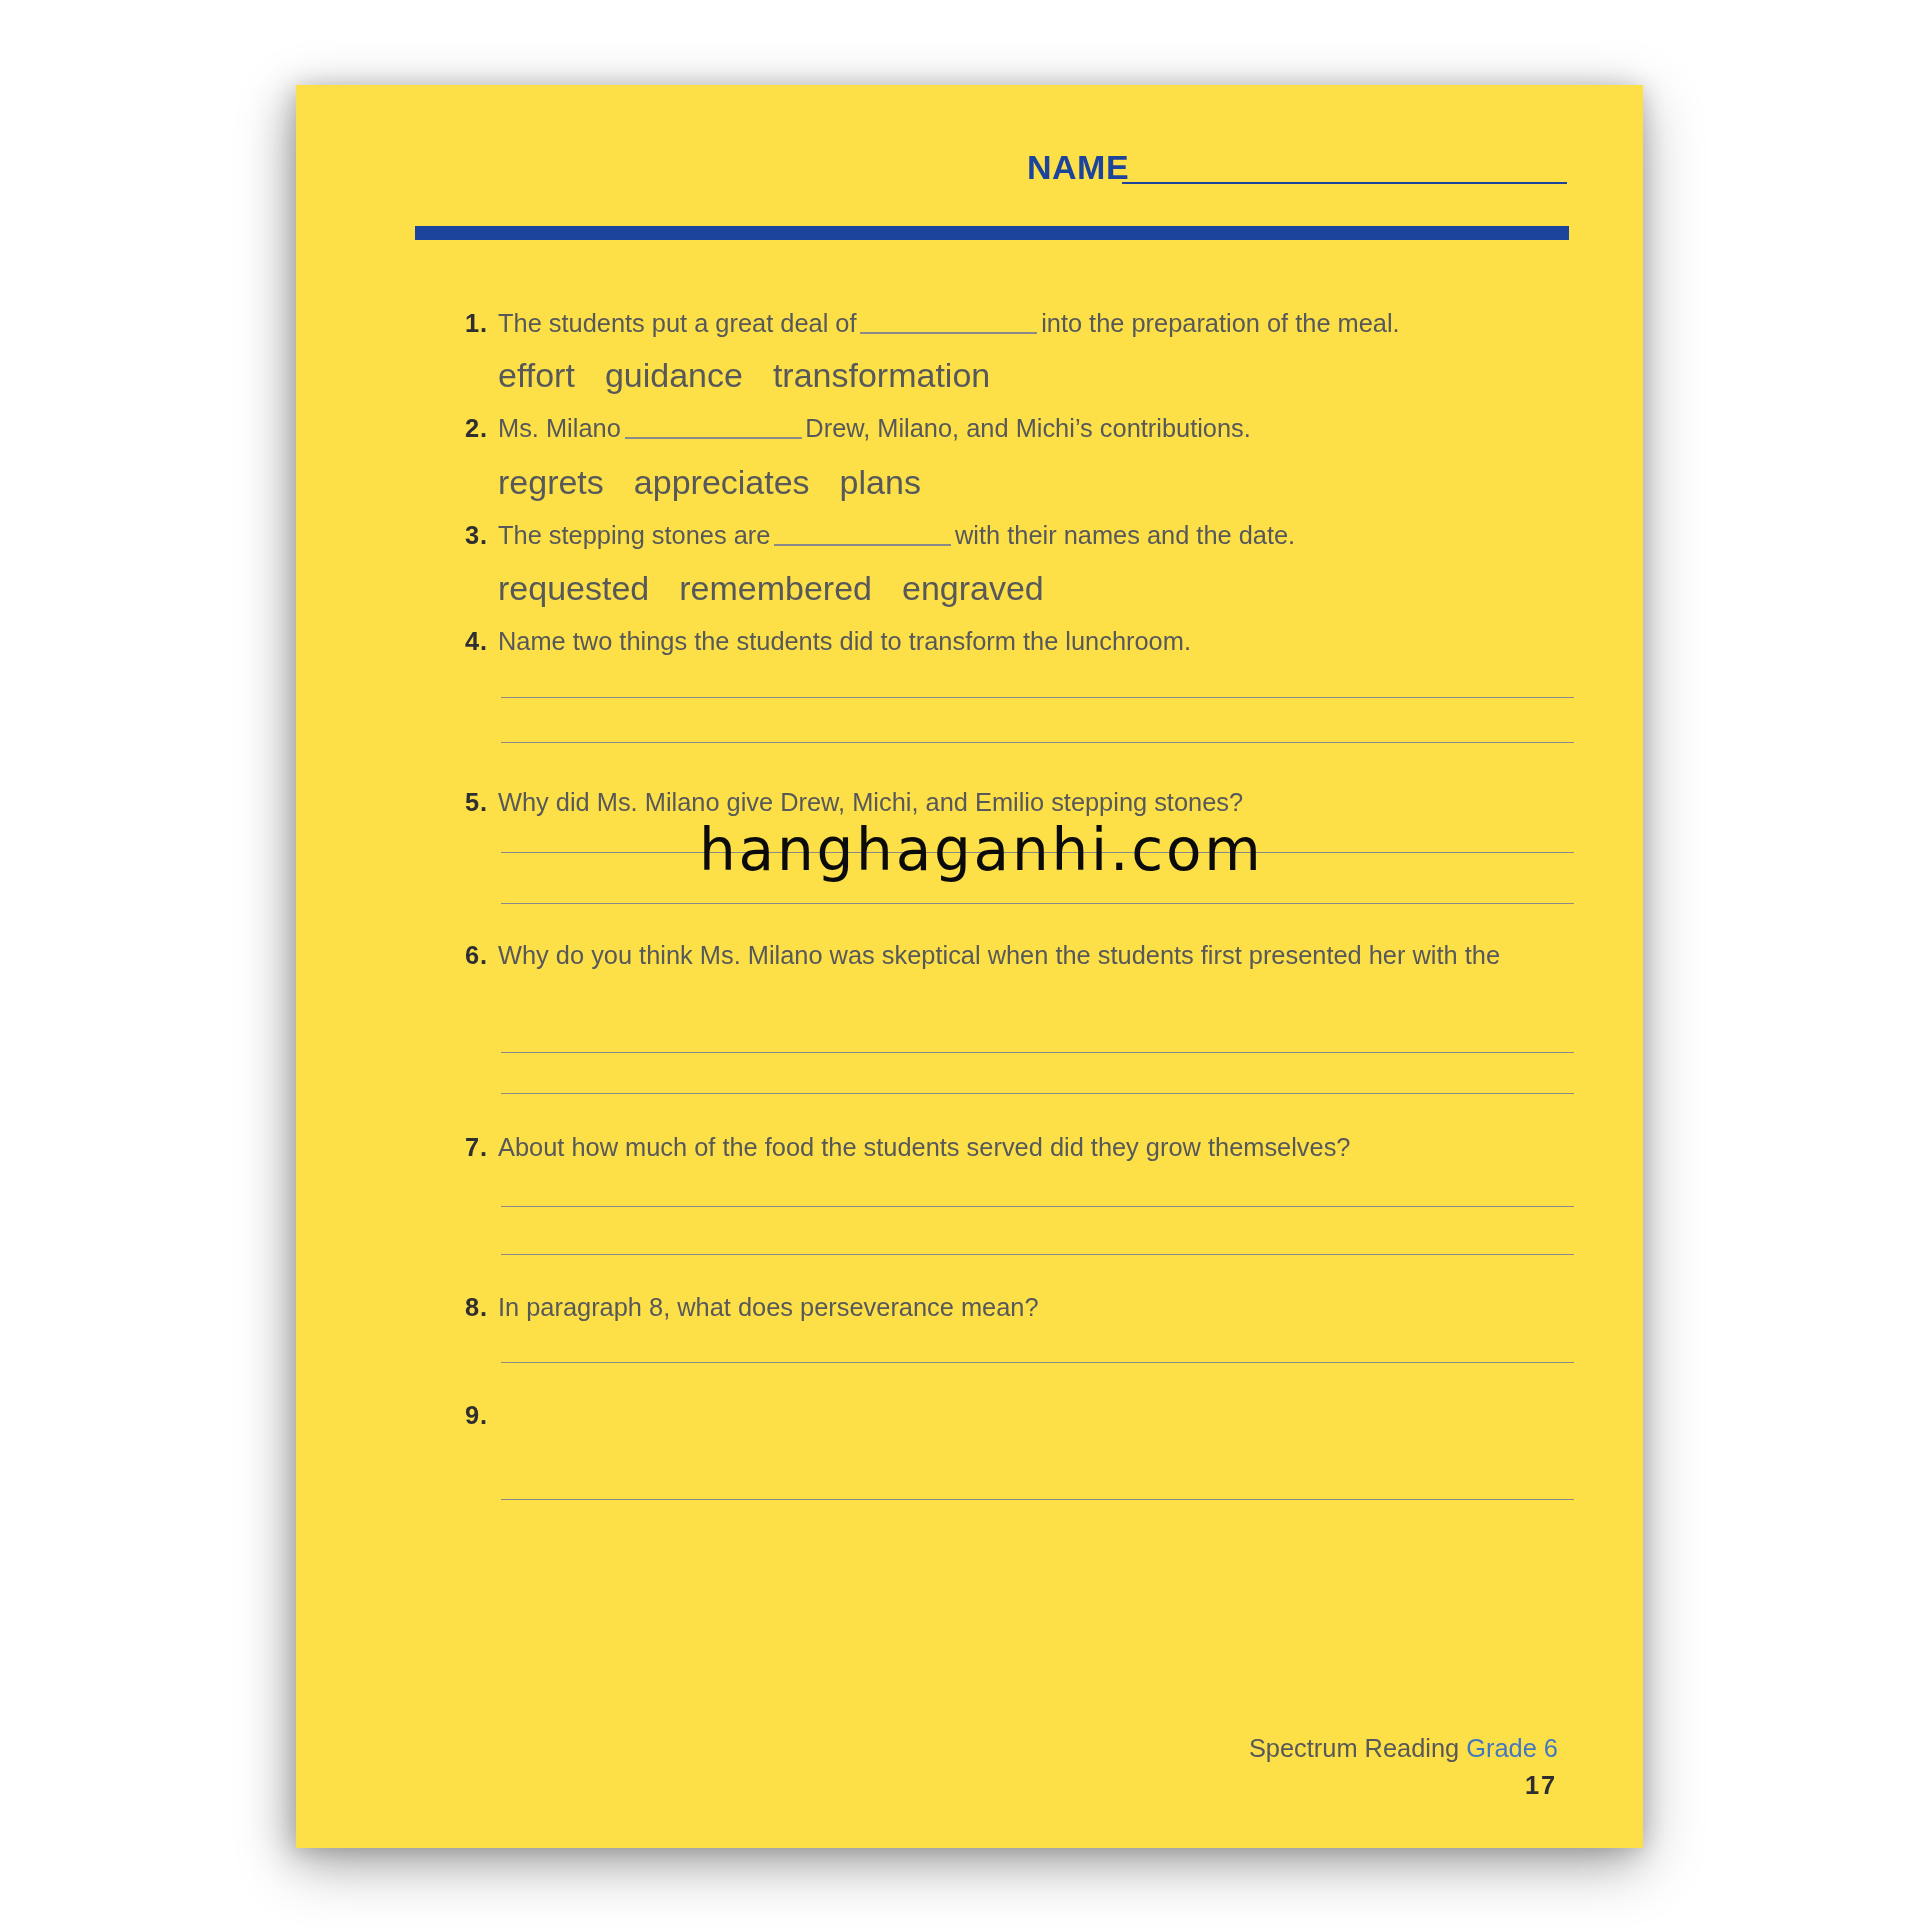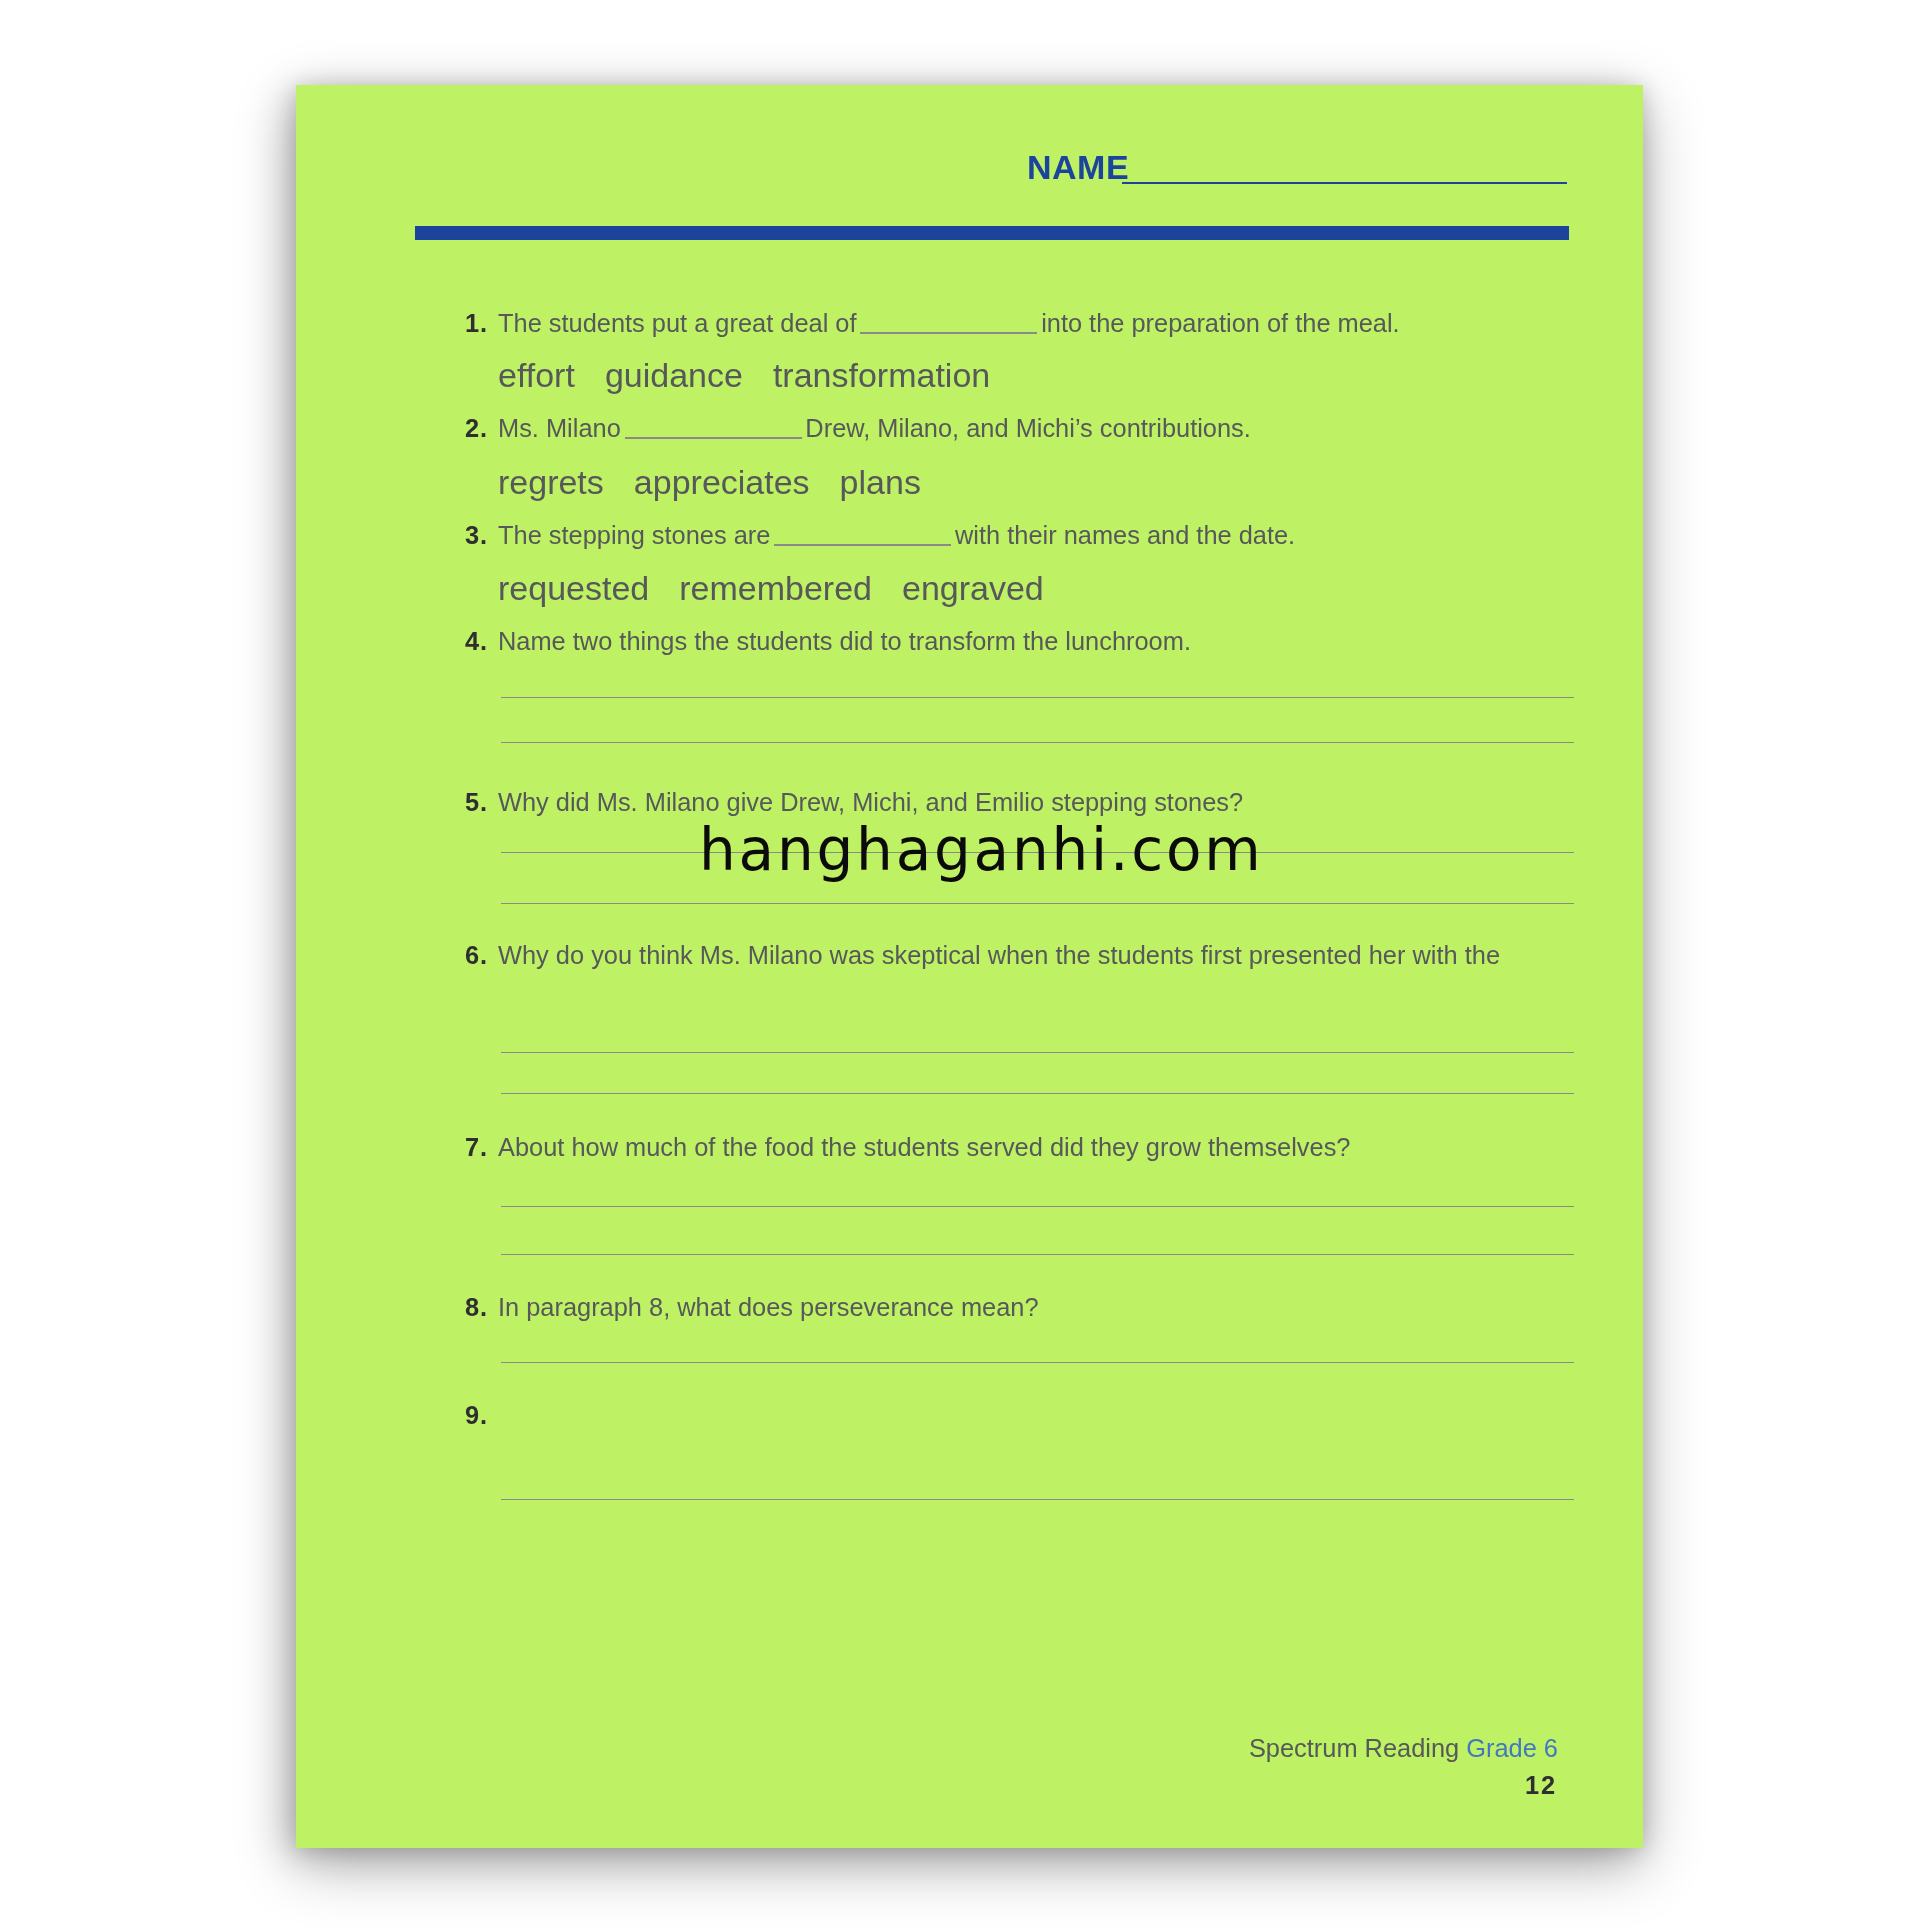--- a/index.html
+++ b/index.html
@@ -4,21 +4,21 @@
 <style>
   html,body{margin:0;padding:0;}
   body{
     width:1928px;height:1928px;
     background:#ffffff;
     font-family:"Liberation Sans", sans-serif;
     position:relative;overflow:hidden;
   }
   .page{
     position:absolute;left:296px;top:85px;width:1347px;height:1763px;
-    background:#bef264;
+    background:#fde047;
     box-shadow:0 17px 56px rgba(0,0,0,0.30), 0 1.9px 21px rgba(0,0,0,0.16), -11.3px 7.5px 36px rgba(0,0,0,0.12);
   }
   .abs{position:absolute;}
   
   .name-label{
     left:731px;top:65px;
     font-size:34px;font-weight:bold;color:#1c449c;letter-spacing:0.5px;line-height:1;
   }
   .name-line{
     left:826px;top:65px;width:445px;height:32px;
@@ -144,16 +144,16 @@
     <div class="qbody">
     </div>
   </div>
   <div class="abs rule" style="top:1414px"></div>
 
   <div class="abs watermark">hanghaganhi.com</div>
 
   <div class="abs footer-credit">
     <span>Spectrum Reading</span><span> </span><span class="grade">Grade 6</span>
   </div>
-  <div class="abs page-number">12</div>
+  <div class="abs page-number">17</div>
 
 </div>
 
 
 </body></html>

